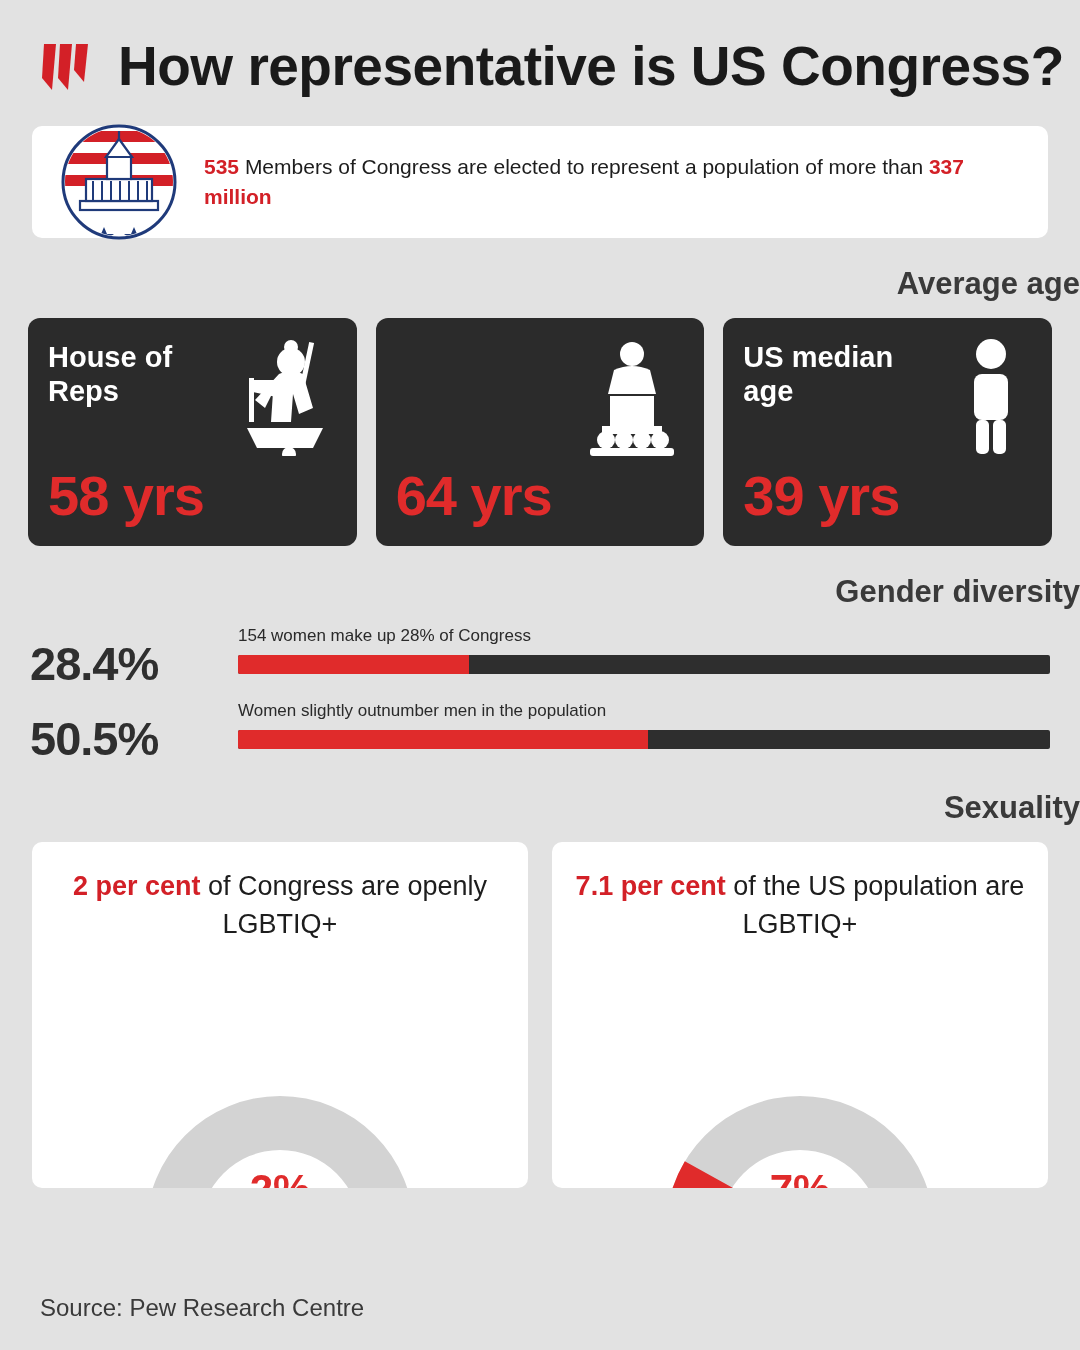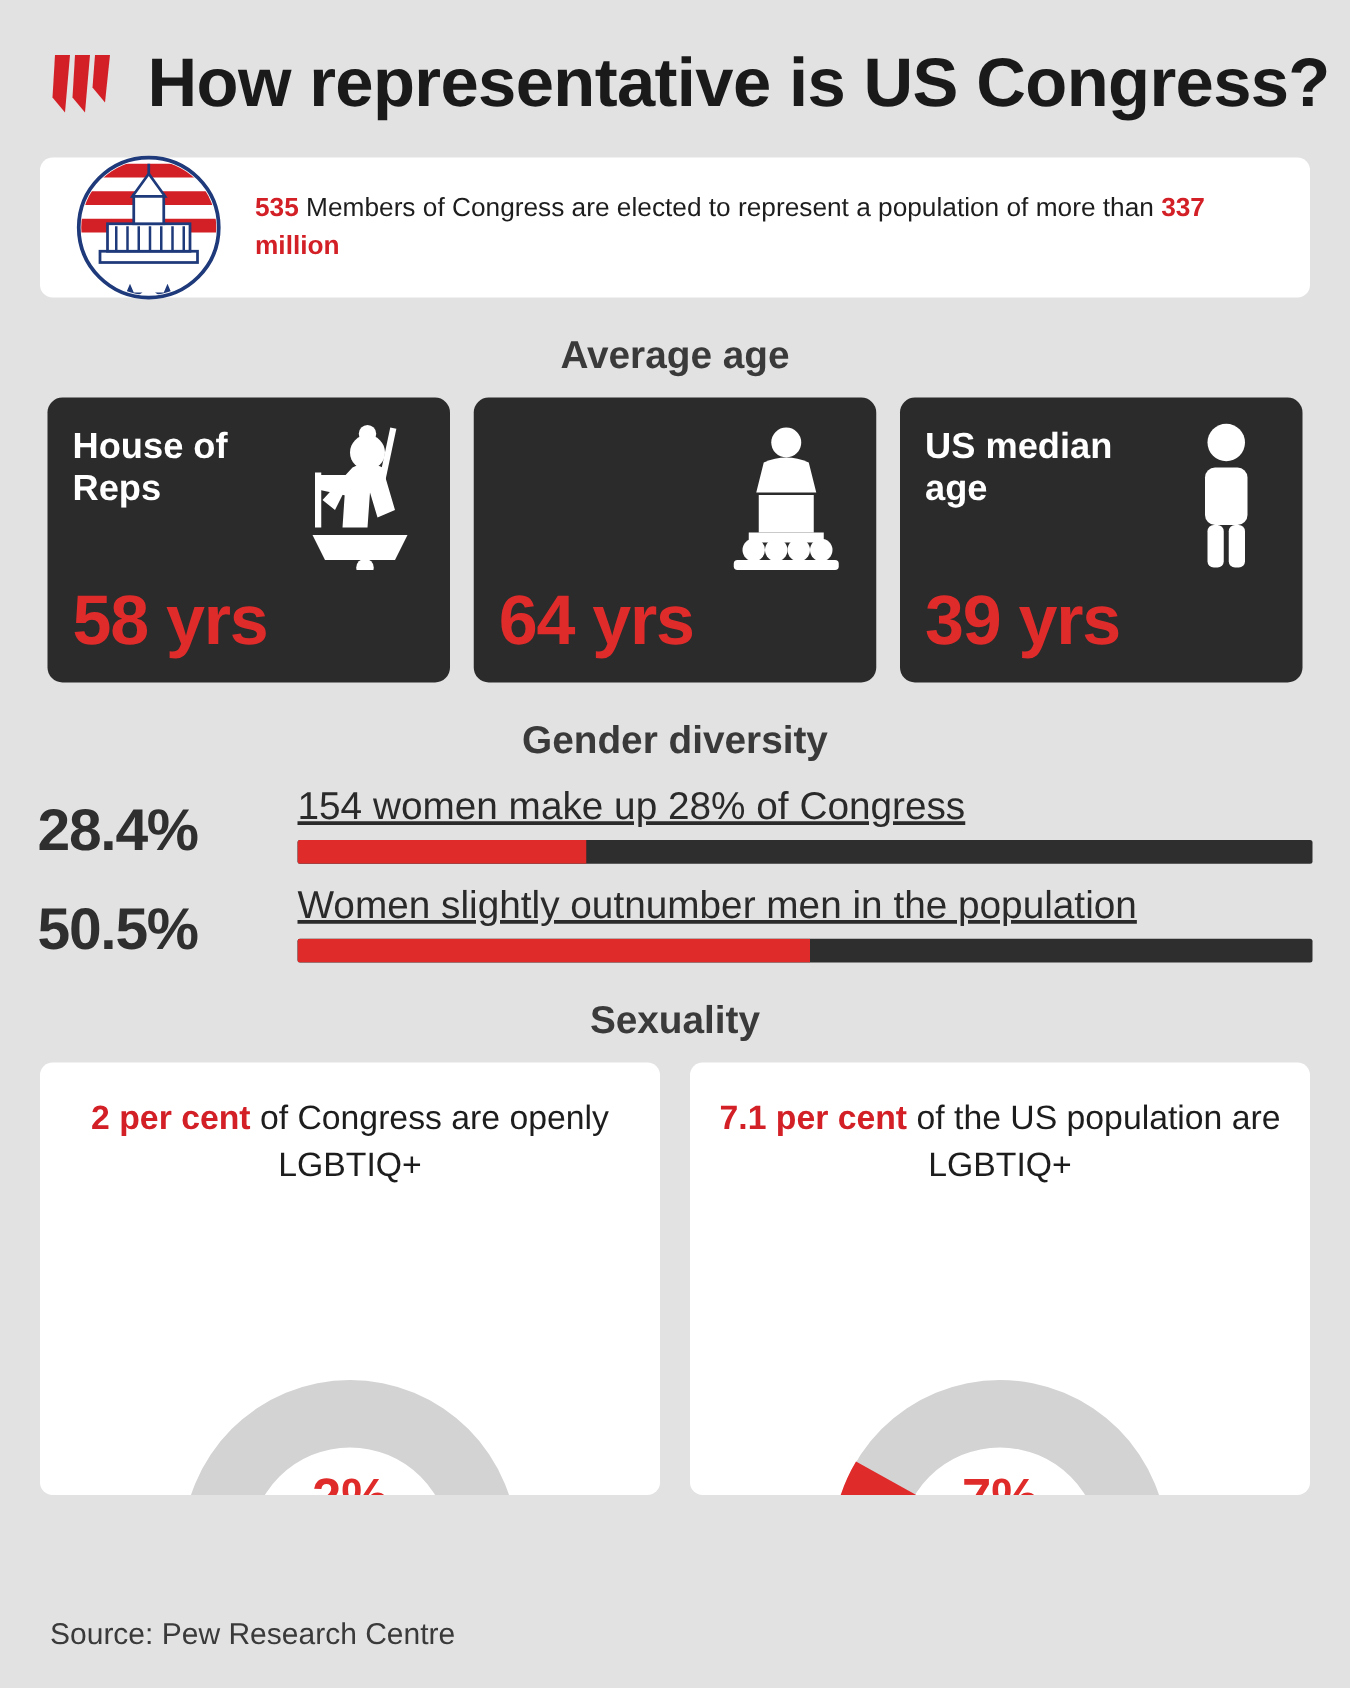--- a/index.html
+++ b/index.html
@@ -58,33 +58,33 @@
     line-height: 1.42;
     color: #1d1d1d;
   }
   .red-bold {
     color: #d32027;
     font-weight: bold;
   }
 
   
   .section-title {
-    text-align: center;
+    text-align: right;
     font-size: 31px;
     font-weight: bold;
     color: #3a3a3a;
     margin-top: 28px;
     margin-bottom: 16px;
   }
 
   
   .age-row {
     display: flex;
     gap: 19px;
-    padding: 0 38px;
+    padding: 0 28px;
     box-sizing: border-box;
   }
   .age-card {
     background: #2b2b2b;
     border-radius: 12px;
     flex: 1 1 0;
     height: 228px;
     position: relative;
     padding: 22px 20px;
     box-sizing: border-box;
@@ -135,25 +135,24 @@
     width: 208px;
     flex: 0 0 auto;
     line-height: 1;
     padding-top: 14px;
     letter-spacing: -1px;
   }
   .gender-right {
     flex: 1 1 auto;
   }
   .gender-caption {
-    font-size: 31px;
+    font-size: 17px;
     color: #2a2a2a;
     line-height: 1.2;
     margin-bottom: 9px;
-    text-decoration: underline;
   }
   .bar-track {
     height: 19px;
     background: #2e2e2e;
     border-radius: 2px;
     position: relative;
     overflow: hidden;
   }
   .bar-fill {
     position: absolute;

